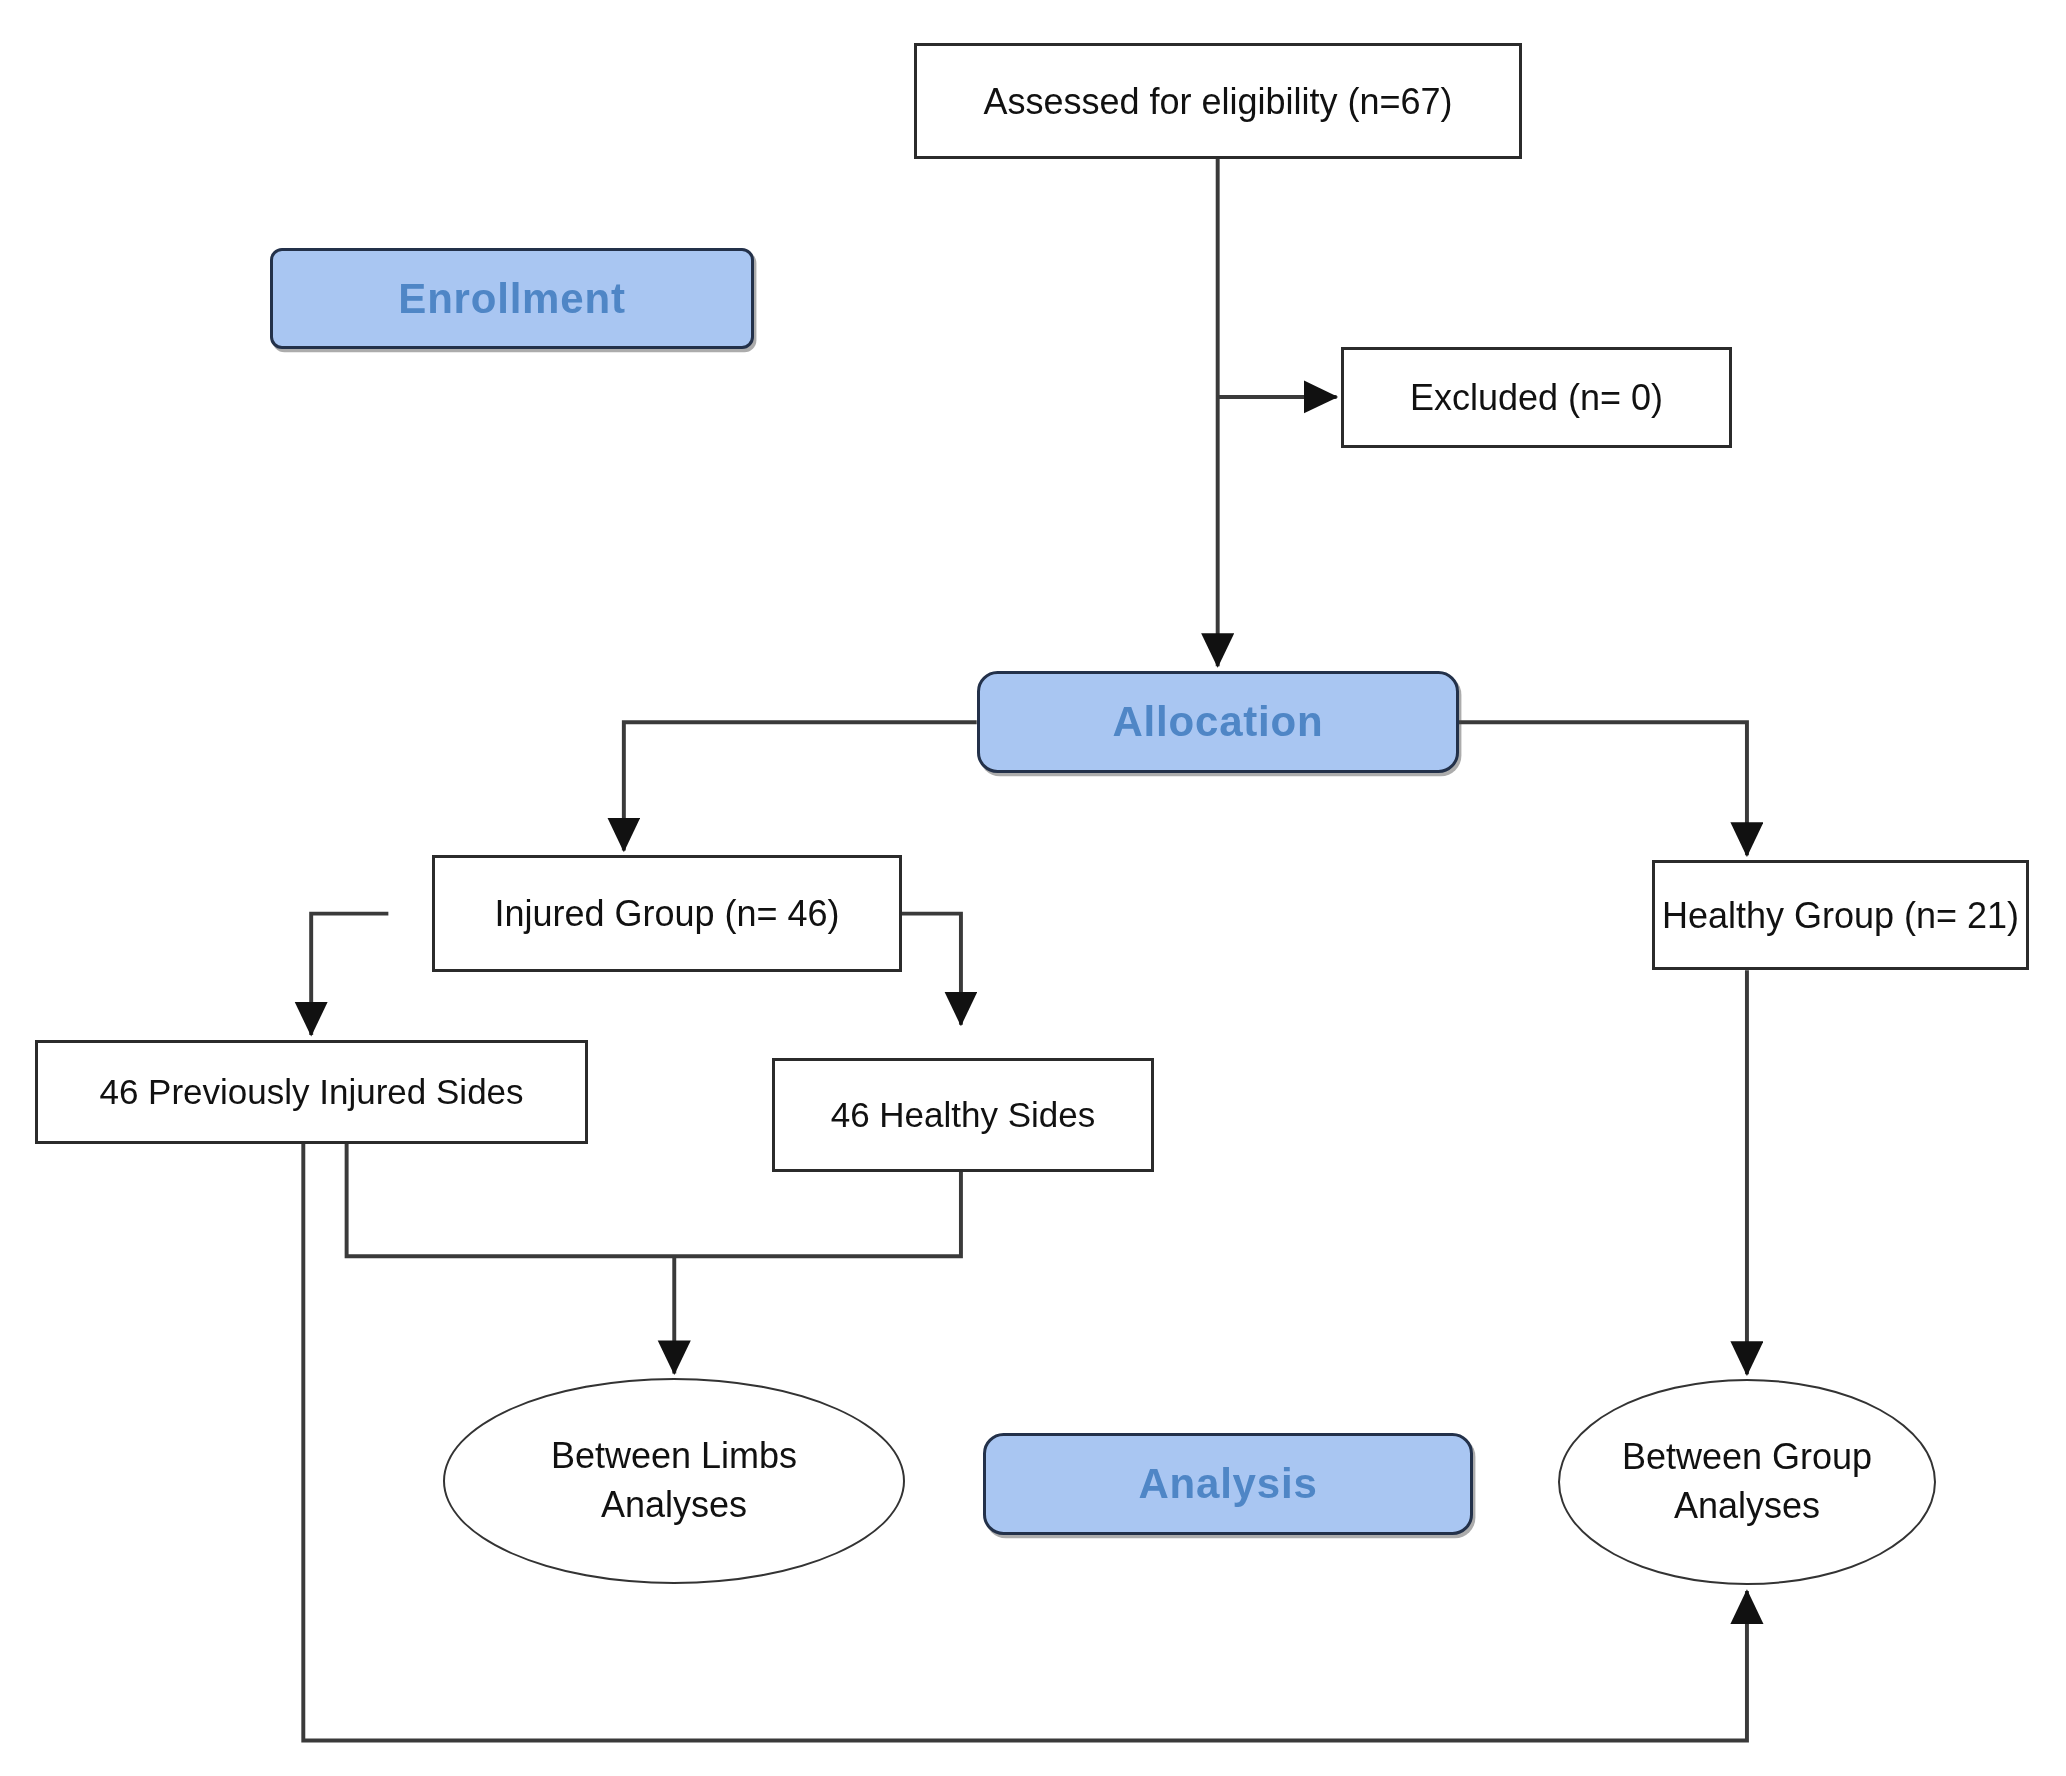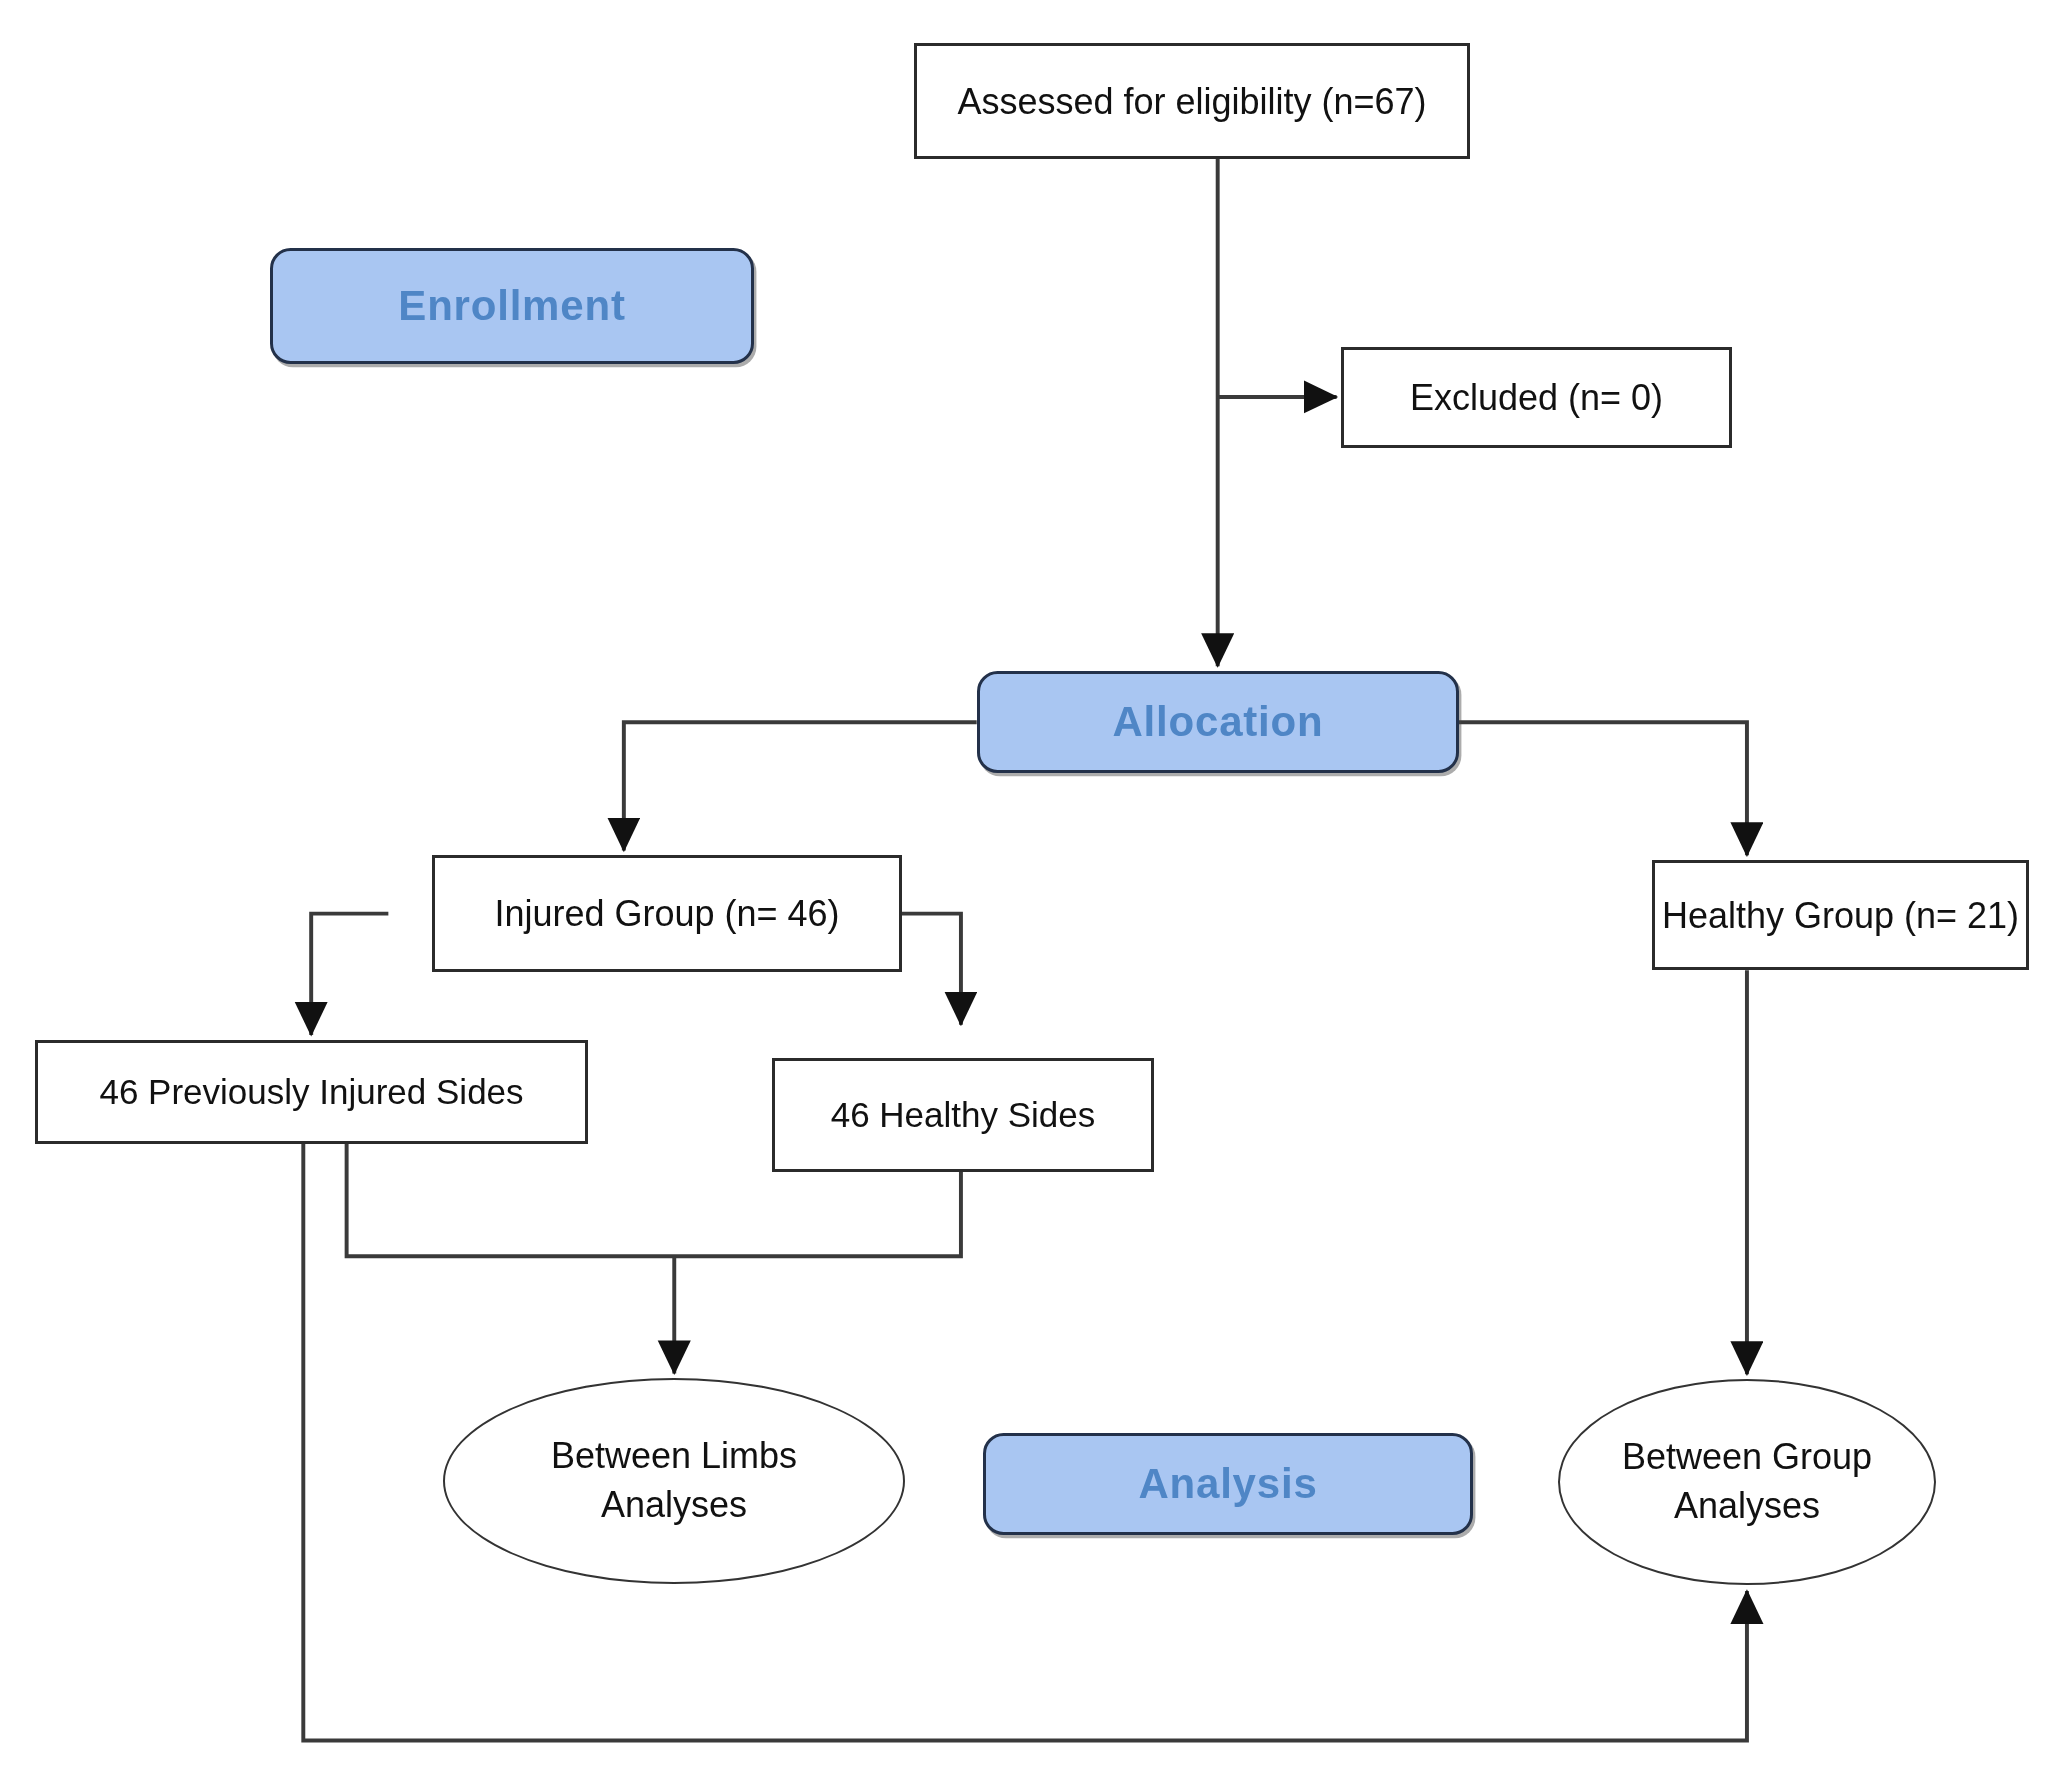--- a/index.html
+++ b/index.html
@@ -78,21 +78,21 @@
 
     <path d="M440,1452 L440,1595 L1220,1595 L1220,1452" fill="none" stroke="#3a3a3a" stroke-width="5"></path>
 
     <path d="M856,1595 L856,1744" fill="none" stroke="#3a3a3a" stroke-width="5" marker-end="url(#arr)"></path>
 
     <path d="M2218,1232 L2218,1745" fill="none" stroke="#3a3a3a" stroke-width="5" marker-end="url(#arr)"></path>
 
     <path d="M385,1452 L385,2210 L2218,2210 L2218,2020" fill="none" stroke="#3a3a3a" stroke-width="5" marker-end="url(#arr)"></path>
   </svg>
 
-  <div class="node" style="left:914px;top:43px;width:556px;height:116px;">
+  <div class="node" style="left:914px;top:43px;width:608px;height:116px;">
     <span>Assessed for eligibility (n=67)</span>
   </div>
 
   <div class="node" style="left:1341px;top:347px;width:391px;height:101px;">
     <span>Excluded (n= 0)</span>
   </div>
 
   <div class="node" style="left:388px;top:855px;width:470px;height:117px;margin-left:44px;">
     <span>Injured Group (n= 46)</span>
   </div>
@@ -102,21 +102,21 @@
   </div>
 
   <div class="node" style="left:35px;top:1040px;width:553px;height:104px;font-size:35px;">
     <span>46 Previously Injured Sides</span>
   </div>
 
   <div class="node" style="left:772px;top:1030px;width:382px;height:114px;font-size:35px;margin-top:28px;">
     <span>46 Healthy Sides</span>
   </div>
 
-  <div class="stage" style="left:270px;top:248px;width:484px;height:116px;">
+  <div class="stage" style="left:270px;top:248px;width:484px;height:101px;border-radius:12px;">
     <span>Enrollment</span>
   </div>
 
   <div class="stage" style="left:977px;top:671px;width:482px;height:102px;">
     <span>Allocation</span>
   </div>
 
   <div class="stage" style="left:983px;top:1433px;width:490px;height:102px;">
     <span>Analysis</span>
   </div>

